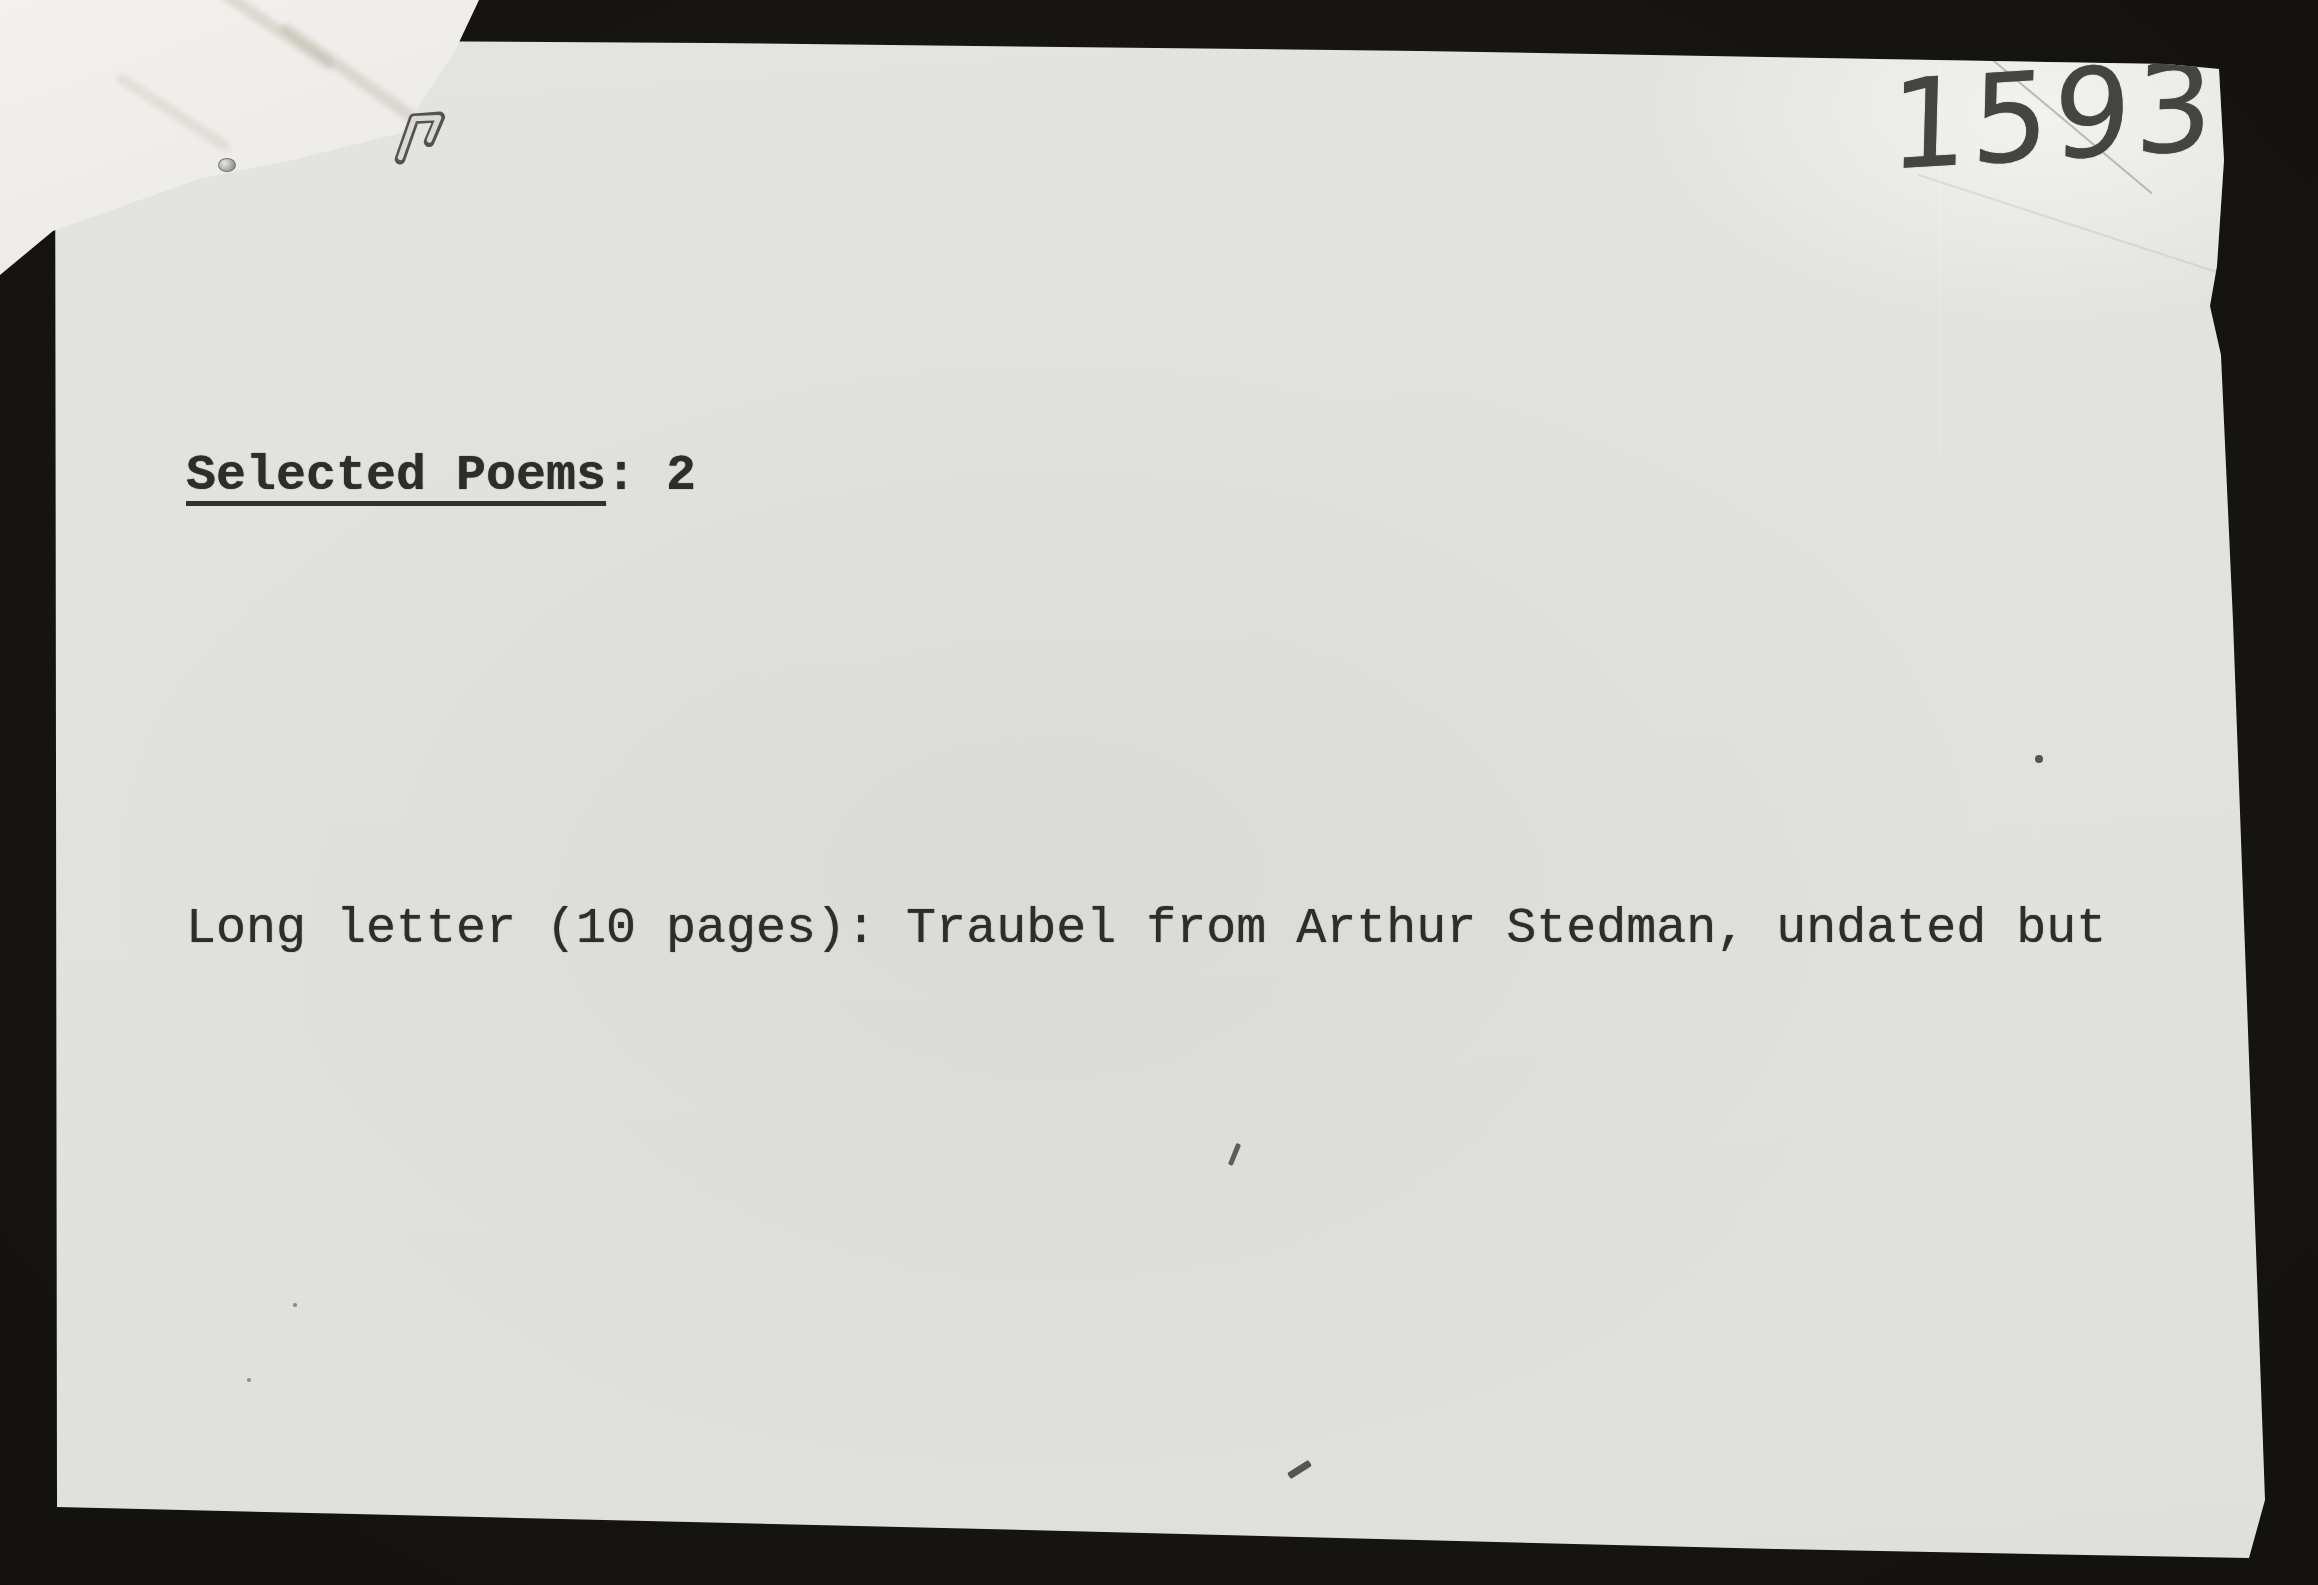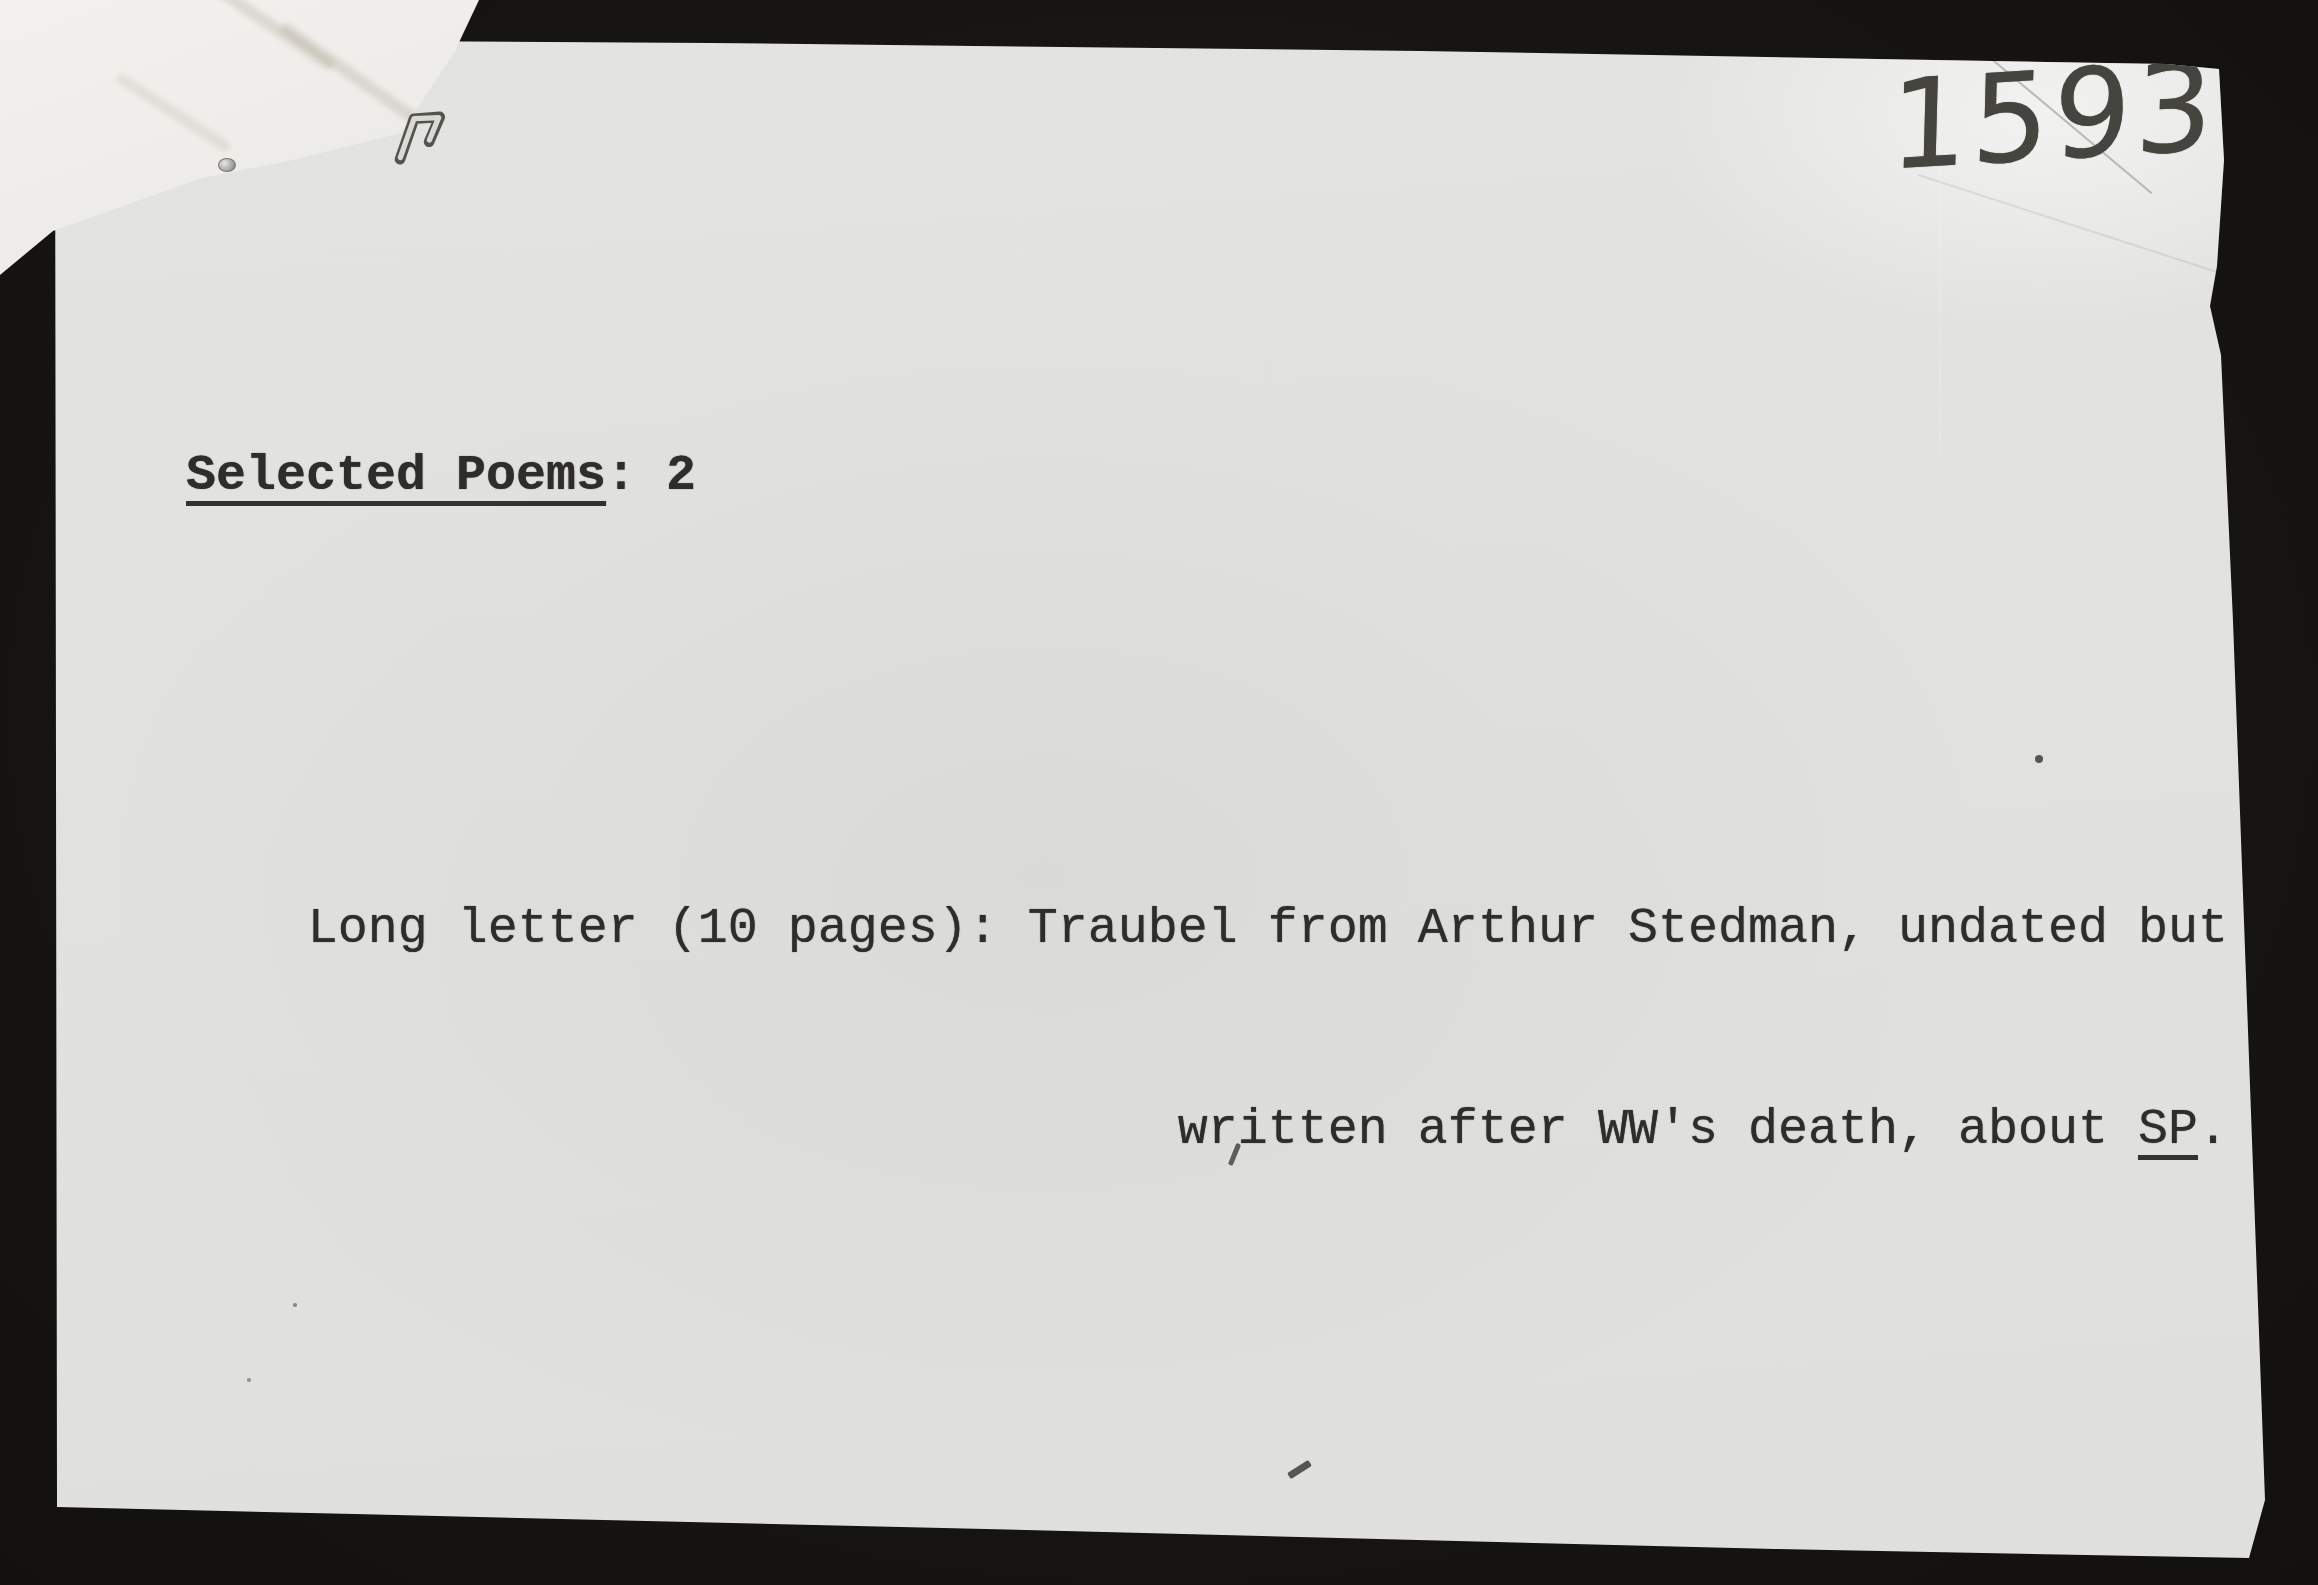--- a/index.html
+++ b/index.html
@@ -26,21 +26,21 @@
   }
   
   .textblock{
     position:absolute;left:186px;top:241px;width:2042px;
     color:#2f2d2a;
     font-size:50px;line-height:67px;
     letter-spacing:0px;
     text-shadow:0 0 1.1px rgba(47,45,42,0.85);
     white-space:pre;
   }
-  .para{margin:0 0 51px 0;text-align:right;}
+  .para{margin:0 0 51px 0;}
   .u{
     text-decoration:underline;
     text-decoration-thickness:5.3px;
     text-underline-offset:11.5px;
     text-decoration-color:#34322e;
   }
   .title-row{margin:0 0 51px 0;font-weight:bold;}
   
   .catalog{
     position:absolute;left:1889px;top:46px;width:320px;height:169px;
@@ -92,21 +92,20 @@
     <div class="speck" style="left:247px;top:1378px;width:3.6px;height:3.6px;opacity:.45;"></div>
 
     <div class="catalog">1593</div>
 
     <div class="textblock">
 
       <div class="title-row"><span class="u">Selected Poems</span><span>: 2</span></div>
 
       <div class="para">
         <div>Long letter (10 pages): Traubel from Arthur Stedman, undated but</div>
-        <div><span>written after WW's death, about </span><span class="u">SP</span><span>.</span></div>
       </div>
 
       <div class="para">
         
         
         
         
       </div>
 
       

